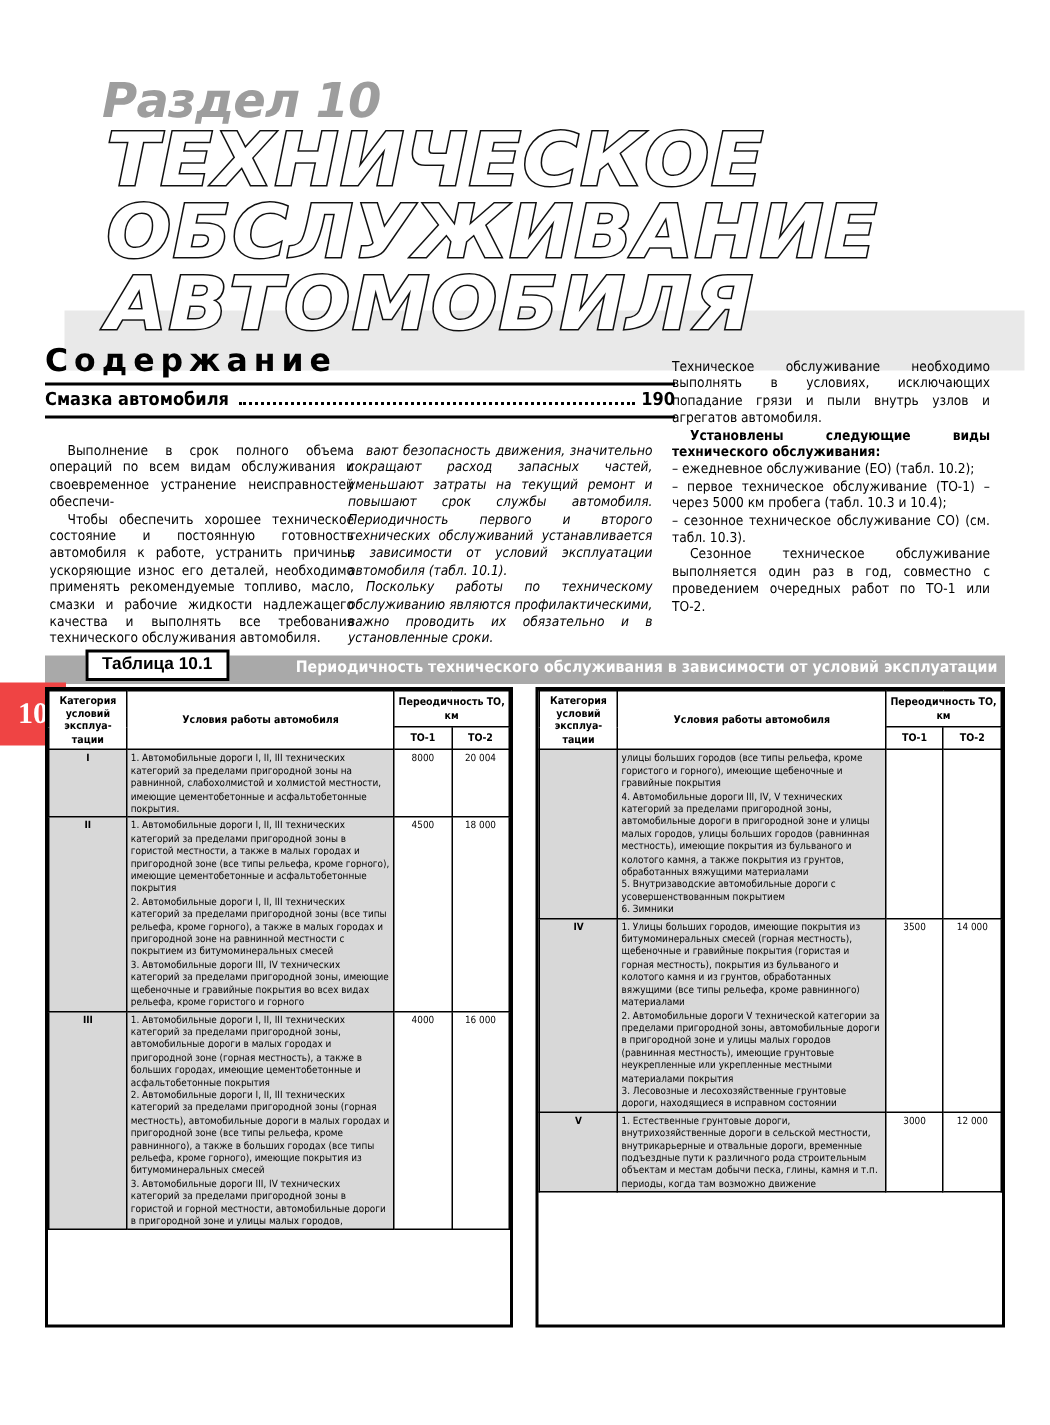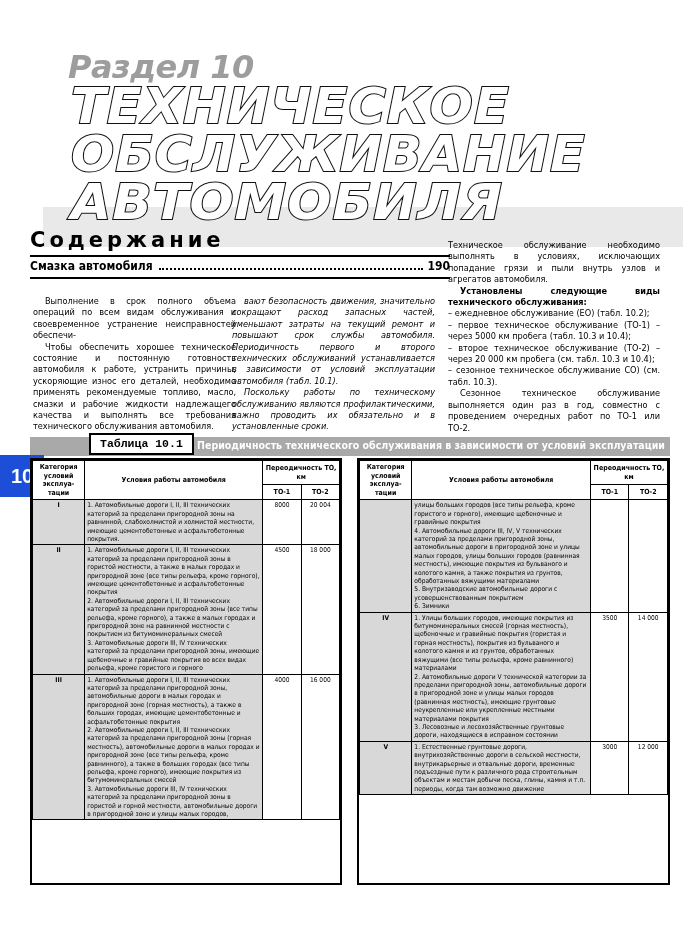--- a/index.html
+++ b/index.html
@@ -127,37 +127,36 @@
     white-space: nowrap;
   }
   #table-number-box {
     position: absolute;
     left: 57px; top: 433px;
     padding: 2px 9px 3px 9px;
     background: #ffffff;
     border: 2.5px solid #000;
     font-size: 11.5px;
     font-weight: bold;
-    font-family: Liberation Mono, monospace;
-    margin-left: 32px;
+    font-family: Liberation Sans, sans-serif;
   }
 
   
   #page-tab {
     position: absolute;
     left: 0; top: 455px;
     width: 44px; height: 42px;
-    background: #1d4ed8;
+    background: #ef4444;
     color: #ffffff;
     font-size: 20px;
     font-weight: bold;
     display: flex;
     align-items: center;
     justify-content: center;
-    font-family: Liberation Sans, sans-serif;
+    font-family: Liberation Serif, serif;
   }
 
   
   .tbl-wrap {
     position: absolute;
     top: 458px;
     border: 2.5px solid #000;
     background: #fff;
     box-sizing: border-box;
   }
@@ -237,21 +236,20 @@
 <div class="body-col" id="col-mid">
   <p>вают безопасность движения, значительно сокращают расход запасных частей, уменьшают затраты на текущий ремонт и повышают срок службы автомобиля. Периодичность первого и второго технических обслуживаний устанавливается в зависимости от условий эксплуатации автомобиля (табл. 10.1).</p>
   <p>Поскольку работы по техническому обслуживанию являются профилактическими, важно проводить их обязательно и в установленные сроки.</p>
 </div>
 
 <div class="body-col" id="col-right">
   <p>Техническое обслуживание необходимо выполнять в условиях, исключающих попадание грязи и пыли внутрь узлов и агрегатов автомобиля.</p>
   <p class="bold-lead" style="text-indent:12px">Установлены следующие виды технического обслуживания:</p>
   <p class="dash-item">– ежедневное обслуживание (ЕО) (табл. 10.2);</p>
   <p class="dash-item">– первое техническое обслуживание (ТО-1) – через 5000 км пробега (табл. 10.3 и 10.4);</p>
-  <p class="dash-item">– второе техническое обслуживание (ТО-2) – через 20 000 км пробега (см. табл. 10.3 и 10.4);</p>
   <p class="dash-item">– сезонное техническое обслуживание СО) (см. табл. 10.3).</p>
   <p style="text-indent:12px">Сезонное техническое обслуживание выполняется один раз в год, совместно с проведением очередных работ по ТО-1 или ТО-2.</p>
 </div>
 
 <div id="table-caption-bar">
   <span id="table-caption-text">Периодичность технического обслуживания в зависимости от условий эксплуатации</span>
 </div>
 <div id="table-number-box">Таблица 10.1</div>
 
 <div id="page-tab">10</div>

